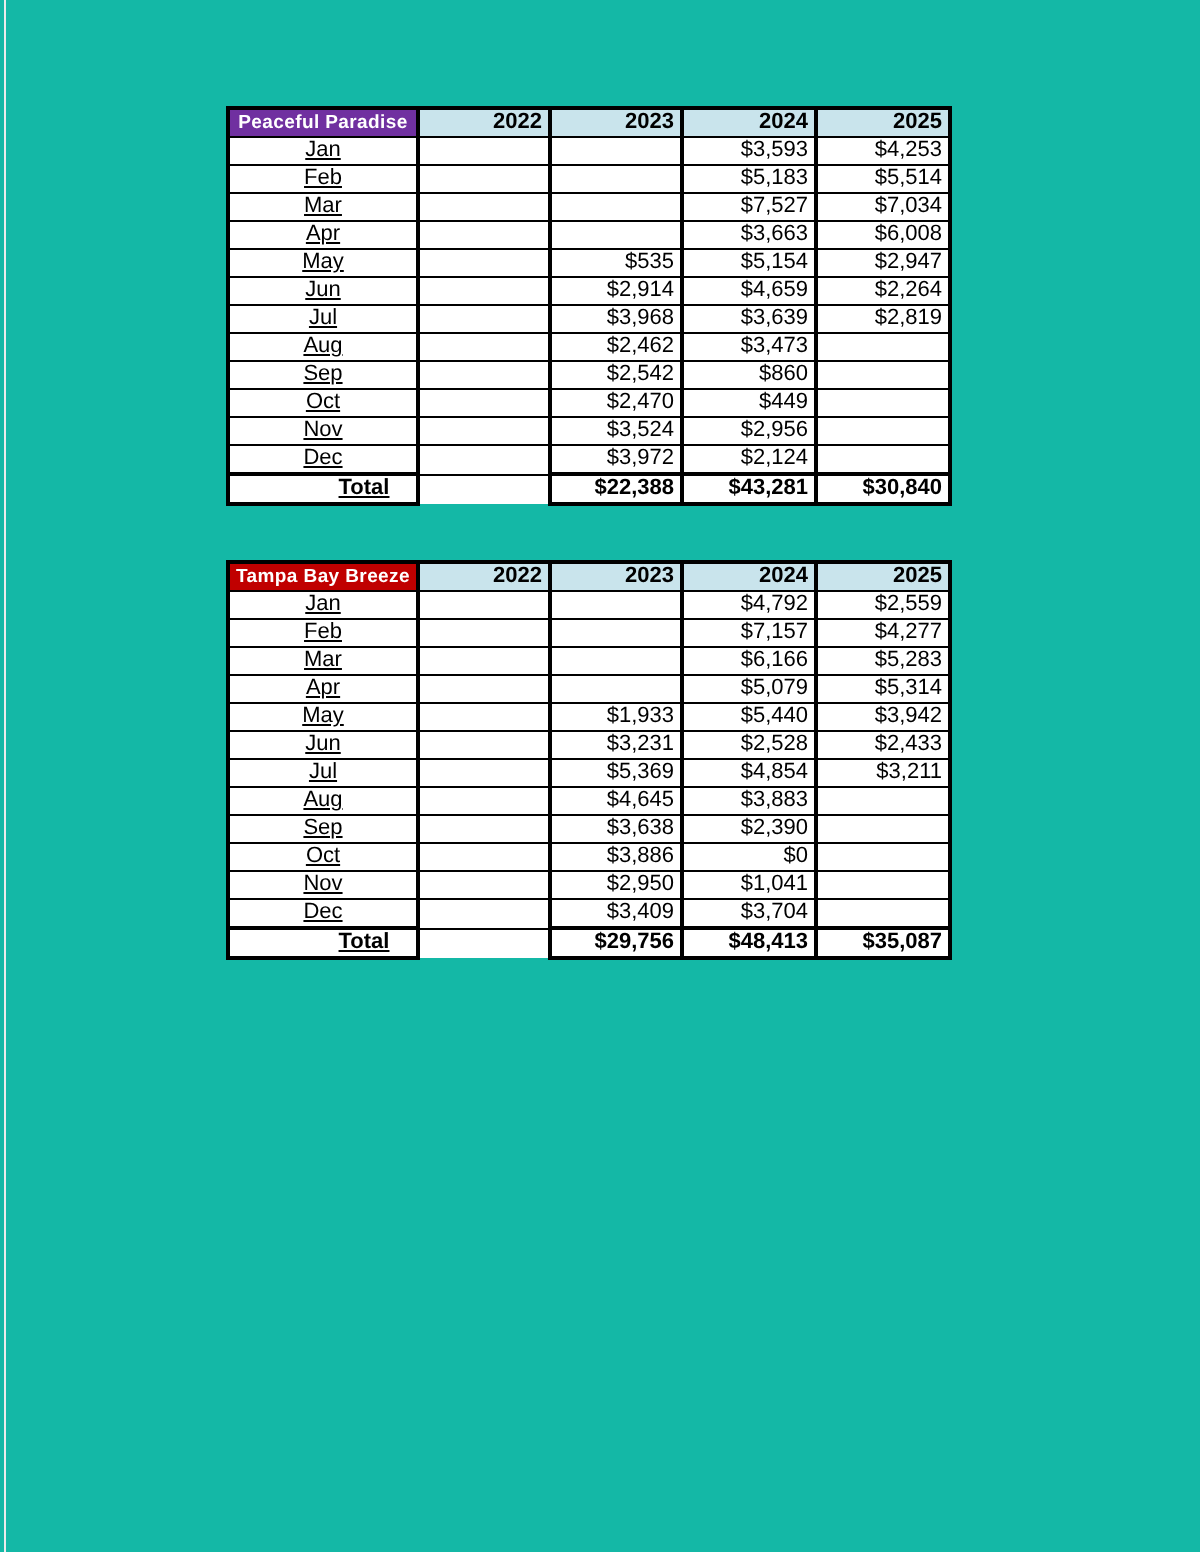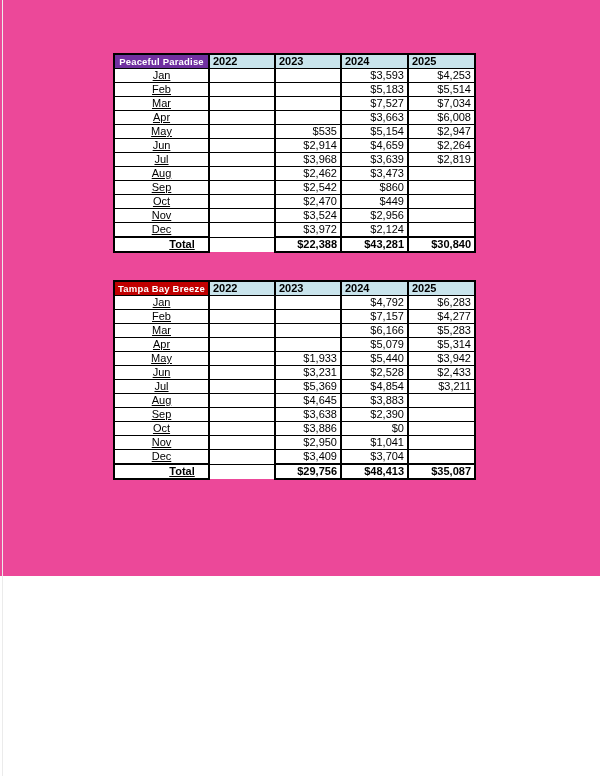--- a/index.html
+++ b/index.html
@@ -8,22 +8,22 @@
     width: 600px;
     height: 776px;
     background: #ffffff;
     font-family: "Liberation Sans", sans-serif;
     color: #000;
     overflow: hidden;
   }
   .page {
     position: relative;
     width: 600px;
-    height: 576px;
-    background: #ec4899;
+    height: 776px;
+    background: #14b8a6;
   }
   .page-edge-left {
     position: absolute;
     left: 2px;
     top: 0;
     width: 1px;
     height: 776px;
     background: #ebebeb;
   }
   table.report-table {
@@ -52,21 +52,21 @@
     border-top-width: 2px;
     font-weight: bold;
   }
   th.title-cell {
     color: #ffffff;
     text-align: center;
     font-size: 9.5px;
     letter-spacing: 0.2px;
   }
   th.year-cell {
-    text-align: left;
+    text-align: right;
   }
   td.month-cell {
     text-align: center;
     font-weight: normal;
     text-decoration: underline;
   }
   td.value-cell {
     text-align: right;
   }
   tr.total-row td {
@@ -220,21 +220,21 @@
         <th class="year-cell" style="background: rgb(201, 228, 236);">2024</th>
         <th class="year-cell" style="background: rgb(201, 228, 236);">2025</th>
       </tr>
     </thead>
     <tbody>
         <tr class="data-row">
           <td class="month-cell">Jan</td>
           <td class="value-cell"></td>
           <td class="value-cell"></td>
           <td class="value-cell">$4,792</td>
-          <td class="value-cell">$6,283</td>
+          <td class="value-cell">$2,559</td>
         </tr>
         <tr class="data-row">
           <td class="month-cell">Feb</td>
           <td class="value-cell"></td>
           <td class="value-cell"></td>
           <td class="value-cell">$7,157</td>
           <td class="value-cell">$4,277</td>
         </tr>
         <tr class="data-row">
           <td class="month-cell">Mar</td>

